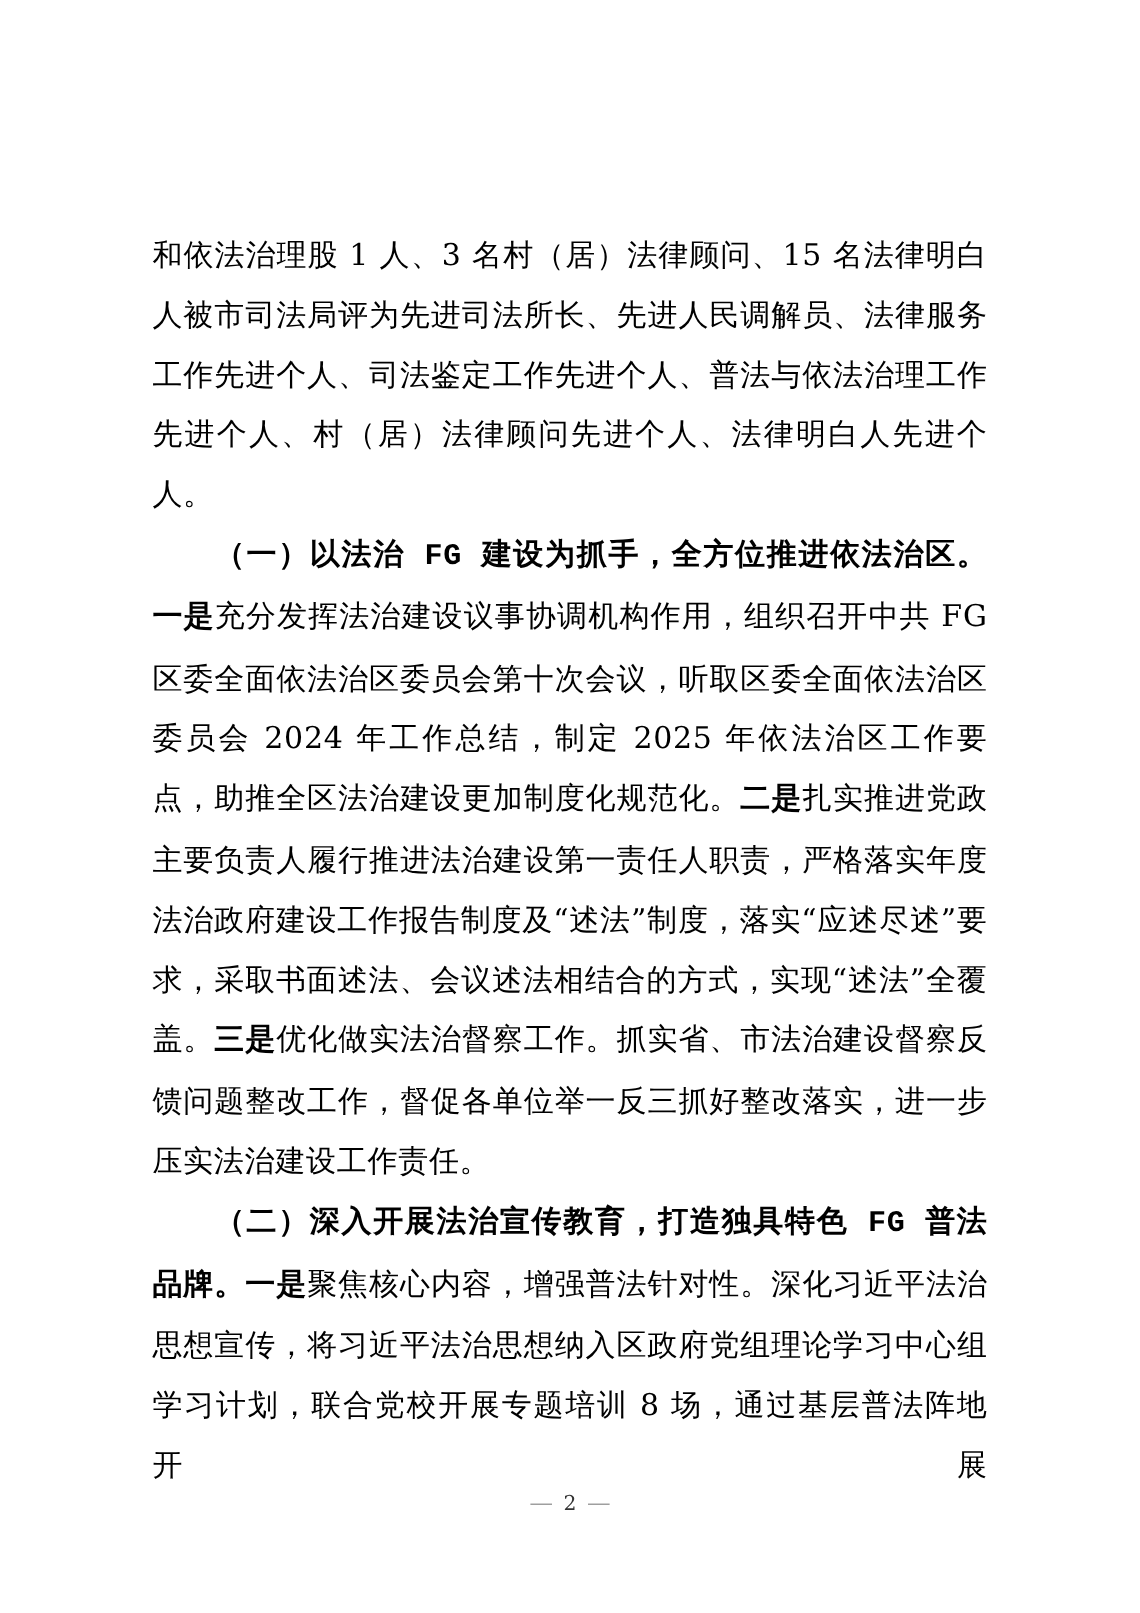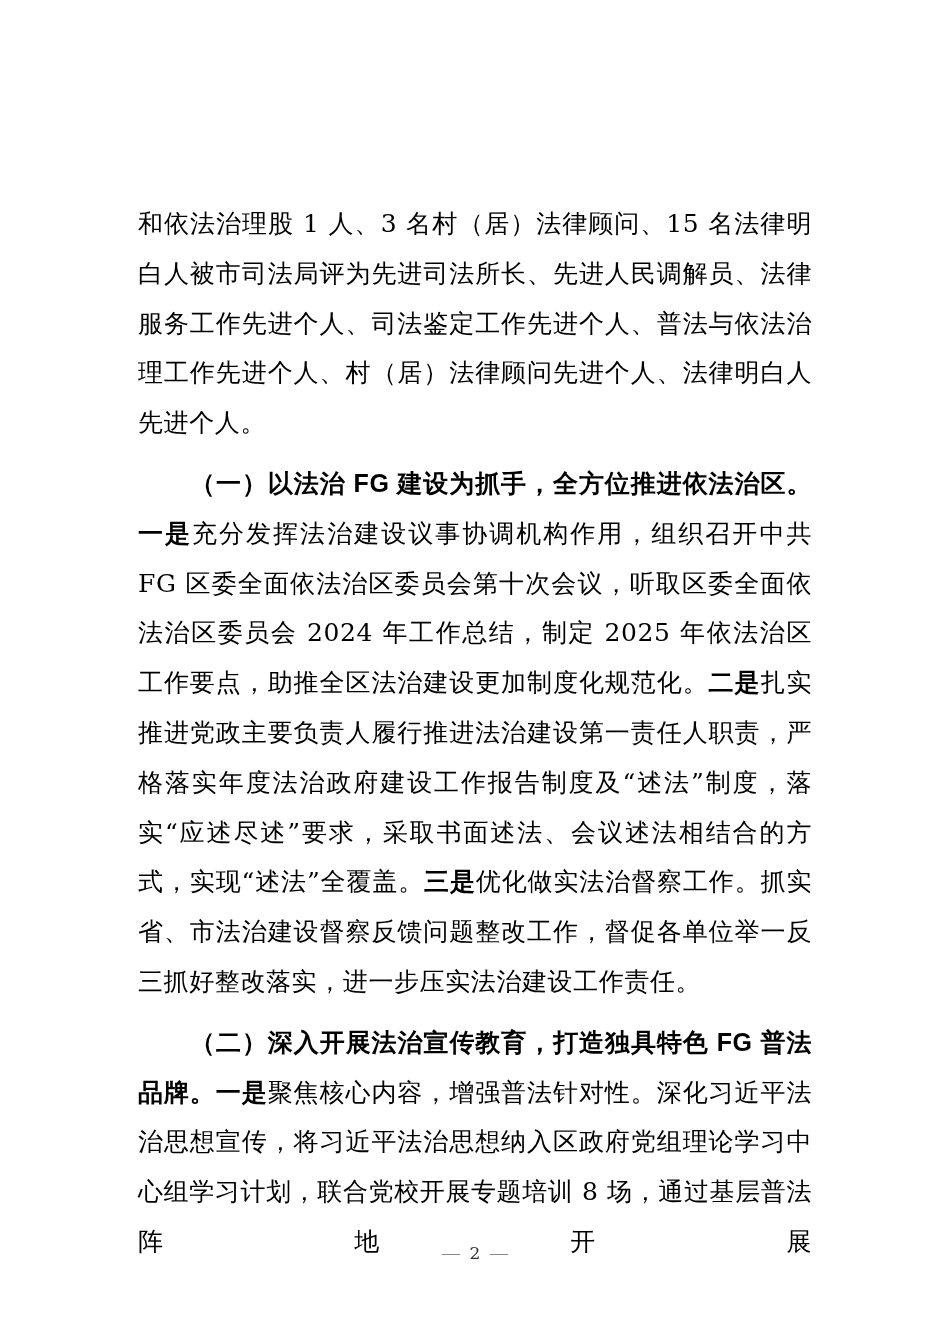--- a/index.html
+++ b/index.html
@@ -1,24 +1,24 @@
 <!DOCTYPE html>
 <html><head>
 <meta charset="utf-8">
 <style>
   html, body { margin: 0; padding: 0; background: #ffffff; }
   body { width: 950px; height: 1344px; position: relative; overflow: hidden;
          font-family: "DejaVu Serif", "Liberation Serif", serif; color: #000; }
   .page { position: absolute; left: 127px; top: 188px; width: 696px; }
-  .para { margin: 11px; font-size: 25px; line-height: 49.8px; text-align: justify;
+  .para { margin: 0; font-size: 25px; line-height: 49.8px; text-align: justify;
           text-align-last: left; letter-spacing: 0.6px; }
   .indent { text-indent: 52px; }
   .heading { font-family: "DejaVu Sans", "Liberation Sans", sans-serif; font-weight: bold; }
-  .sub-heading-run { font-family: Liberation Sans, sans-serif; font-weight: bold; }
-  .lead { font-family: Liberation Sans, sans-serif; font-weight: bold; }
+  .sub-heading-run { font-family: Liberation Mono, monospace; font-weight: bold; }
+  .lead { font-family: Liberation Mono, monospace; font-weight: bold; }
   .footer { position: absolute; left: 0; width: 950px; top: 1243px; text-align: center;
             font-size: 17px; color: #333; font-family: "DejaVu Serif", "Liberation Serif", serif; }
   .footer .dash { display: inline-block; width: 18px; height: 1px; background: #888; vertical-align: middle; margin: 0 10px; }
 </style>
 </head>
 <body>
 
 <div class="page">
   <p class="para">和依法治理股 1 人、3 名村（居）法律顾问、15 名法律明白人被市司法局评为先进司法所长、先进人民调解员、法律服务工作先进个人、司法鉴定工作先进个人、普法与依法治理工作先进个人、村（居）法律顾问先进个人、法律明白人先进个人。</p>
 

